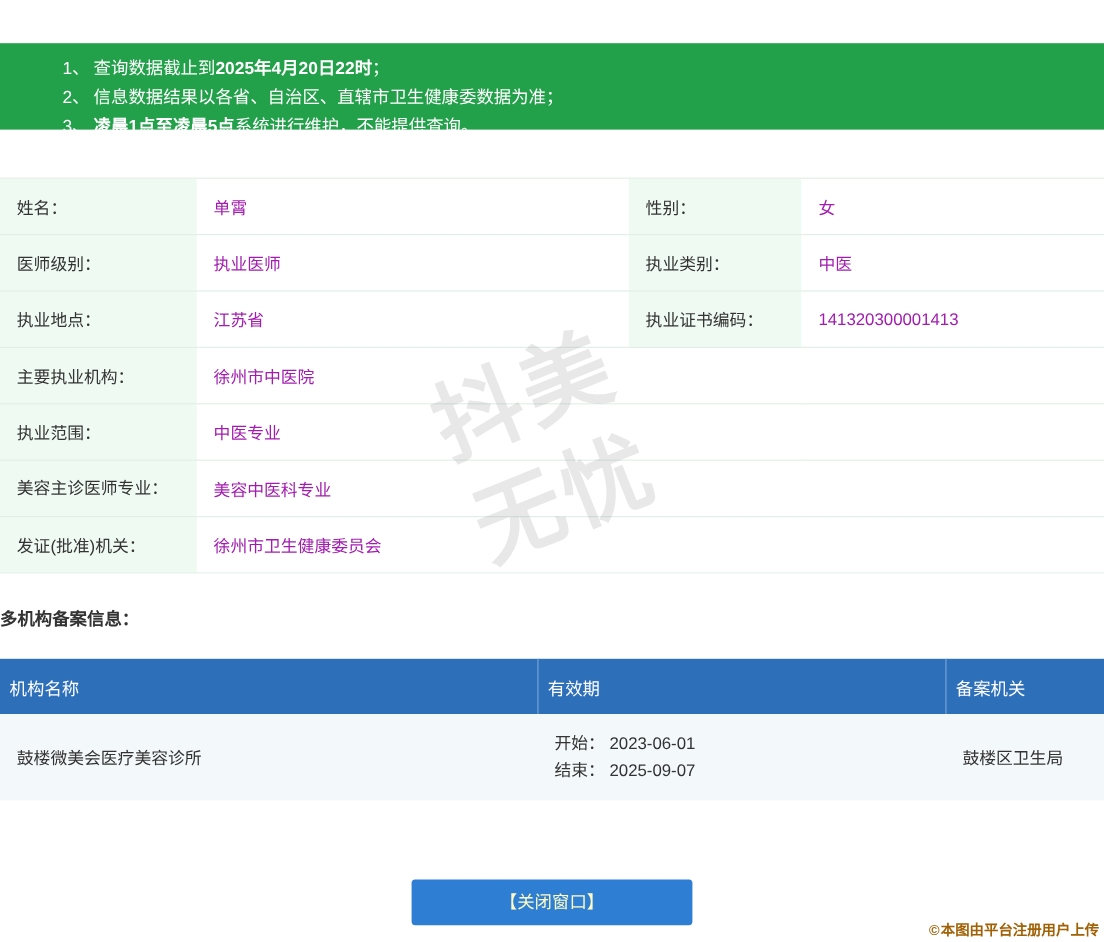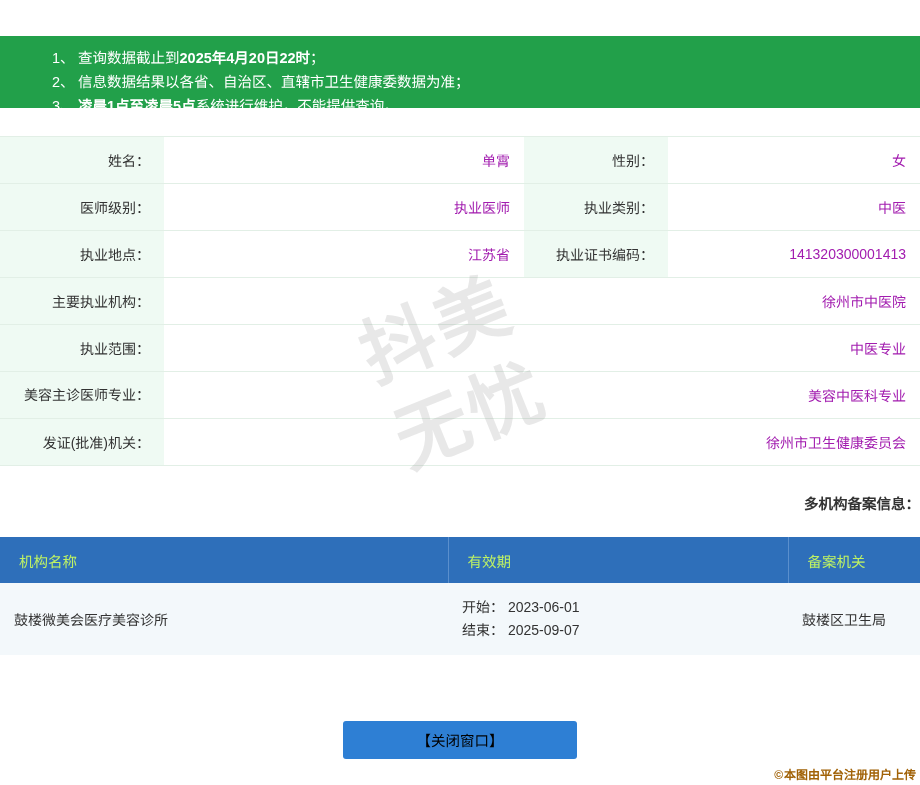--- a/index.html
+++ b/index.html
@@ -40,22 +40,21 @@
   .notice .num {
     display: inline-block;
     width: 26px;
   }
   .notice b {
     font-weight: bold;
   }
 
   
   .info-wrap {
-    padding: 28px 0 0 0;
-    text-align: right;
+    padding: 40px 0 0 0;
   }
   table.info {
     width: 920px;
     border-collapse: collapse;
     table-layout: fixed;
   }
   table.info td {
     border-top: 1px solid #e2efe6;
     border-bottom: 1px solid #e2efe6;
     height: 47px;
@@ -78,42 +77,42 @@
   }
   td.value.left {
     width: 360px;
   }
   .two-line {
     line-height: 21px;
   }
 
   
   .section-title {
-    text-align: right;
+    text-align: left;
     font-weight: bold;
     font-size: 14.5px;
     color: #333;
     padding: 26px 0 24px 0;
     background: #ffffff;
   }
 
   
   table.records {
     width: 920px;
     border-collapse: collapse;
     table-layout: fixed;
   }
   table.records th {
     background: #2e6fba;
-    color: #bef264;
+    color: #ffffff;
     font-weight: normal;
     text-align: left;
     font-size: 14.5px;
     height: 46px;
-    padding: 0 19px;
+    padding: 0 8px;
     border-right: 1px solid #5a8fcd;
     box-sizing: border-box;
   }
   table.records th:last-child { border-right: none; }
   table.records td {
     background: #f3f8fb;
     height: 72px;
     padding: 8px 14px;
     font-size: 14px;
     vertical-align: middle;
@@ -130,21 +129,21 @@
   .footer {
     padding-top: 66px;
     text-align: center;
   }
   .close-btn {
     display: inline-block;
     width: 234px;
     height: 38px;
     line-height: 38px;
     background: #2e7fd4;
-    color: #000000;
+    color: #fef9c3;
     font-size: 14.5px;
     border: none;
     border-radius: 3px;
     cursor: pointer;
     font-family: "Liberation Sans", "DejaVu Sans", sans-serif;
   }
 
   
   .watermark {
     position: absolute;

